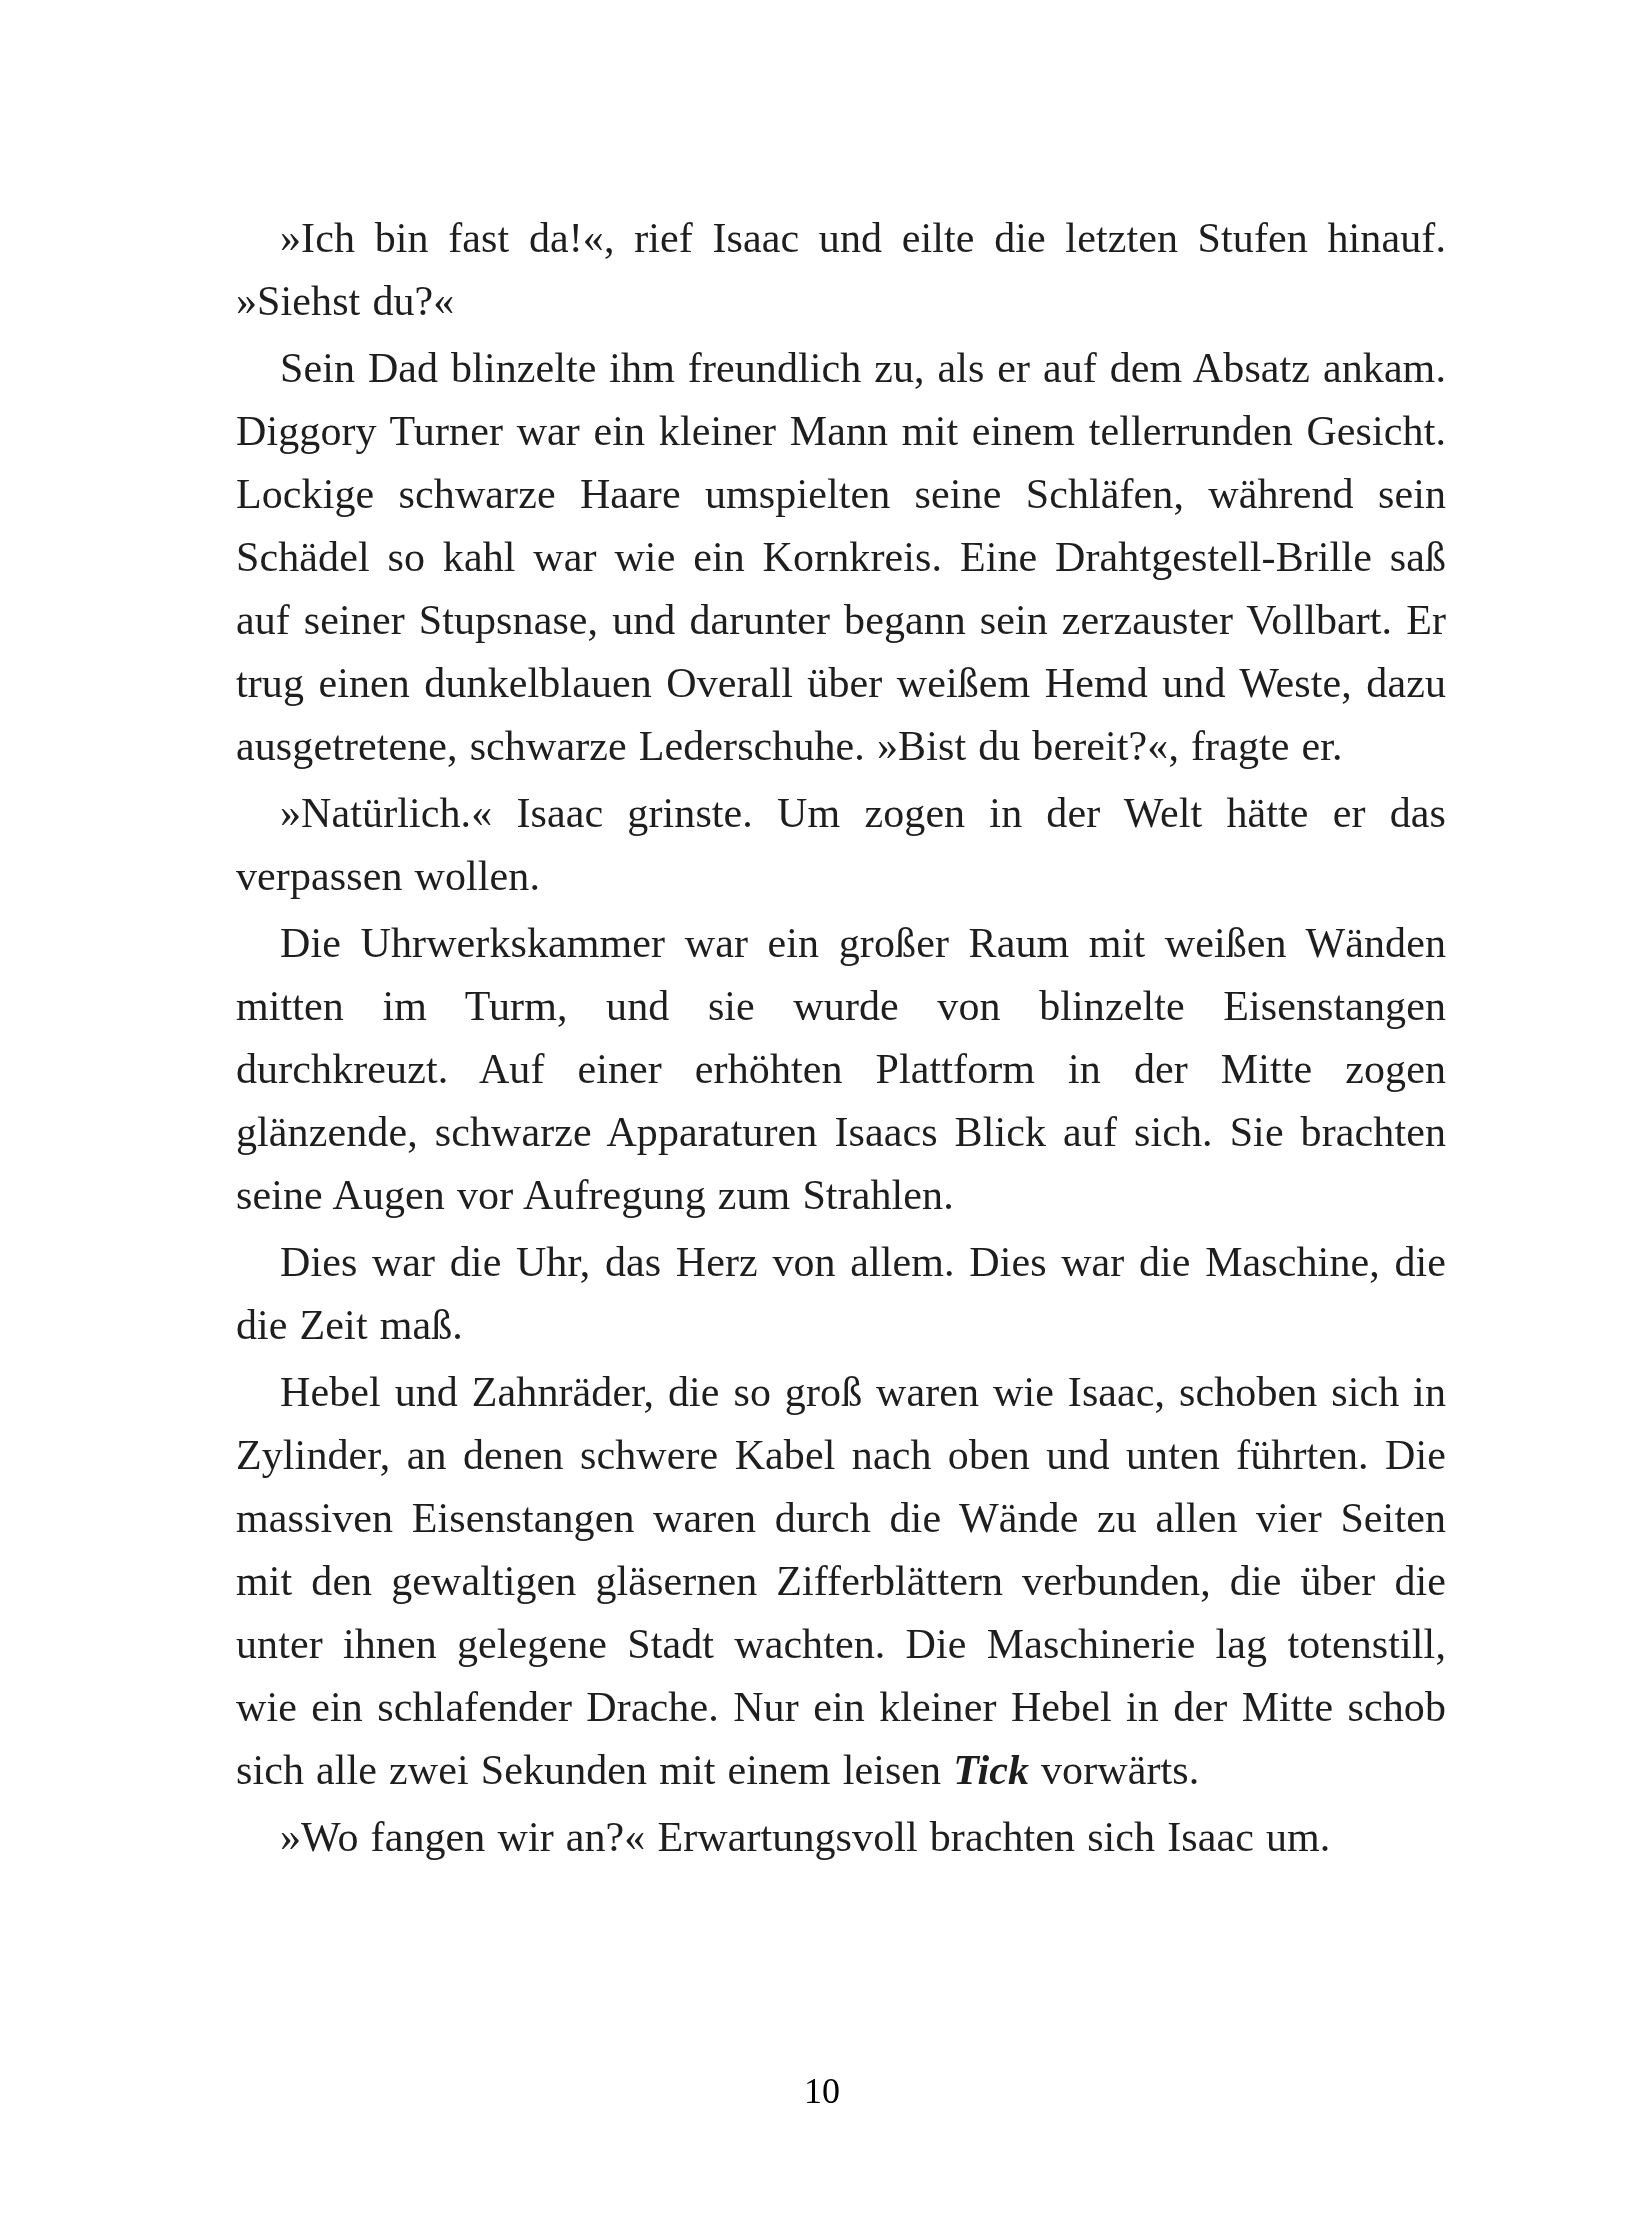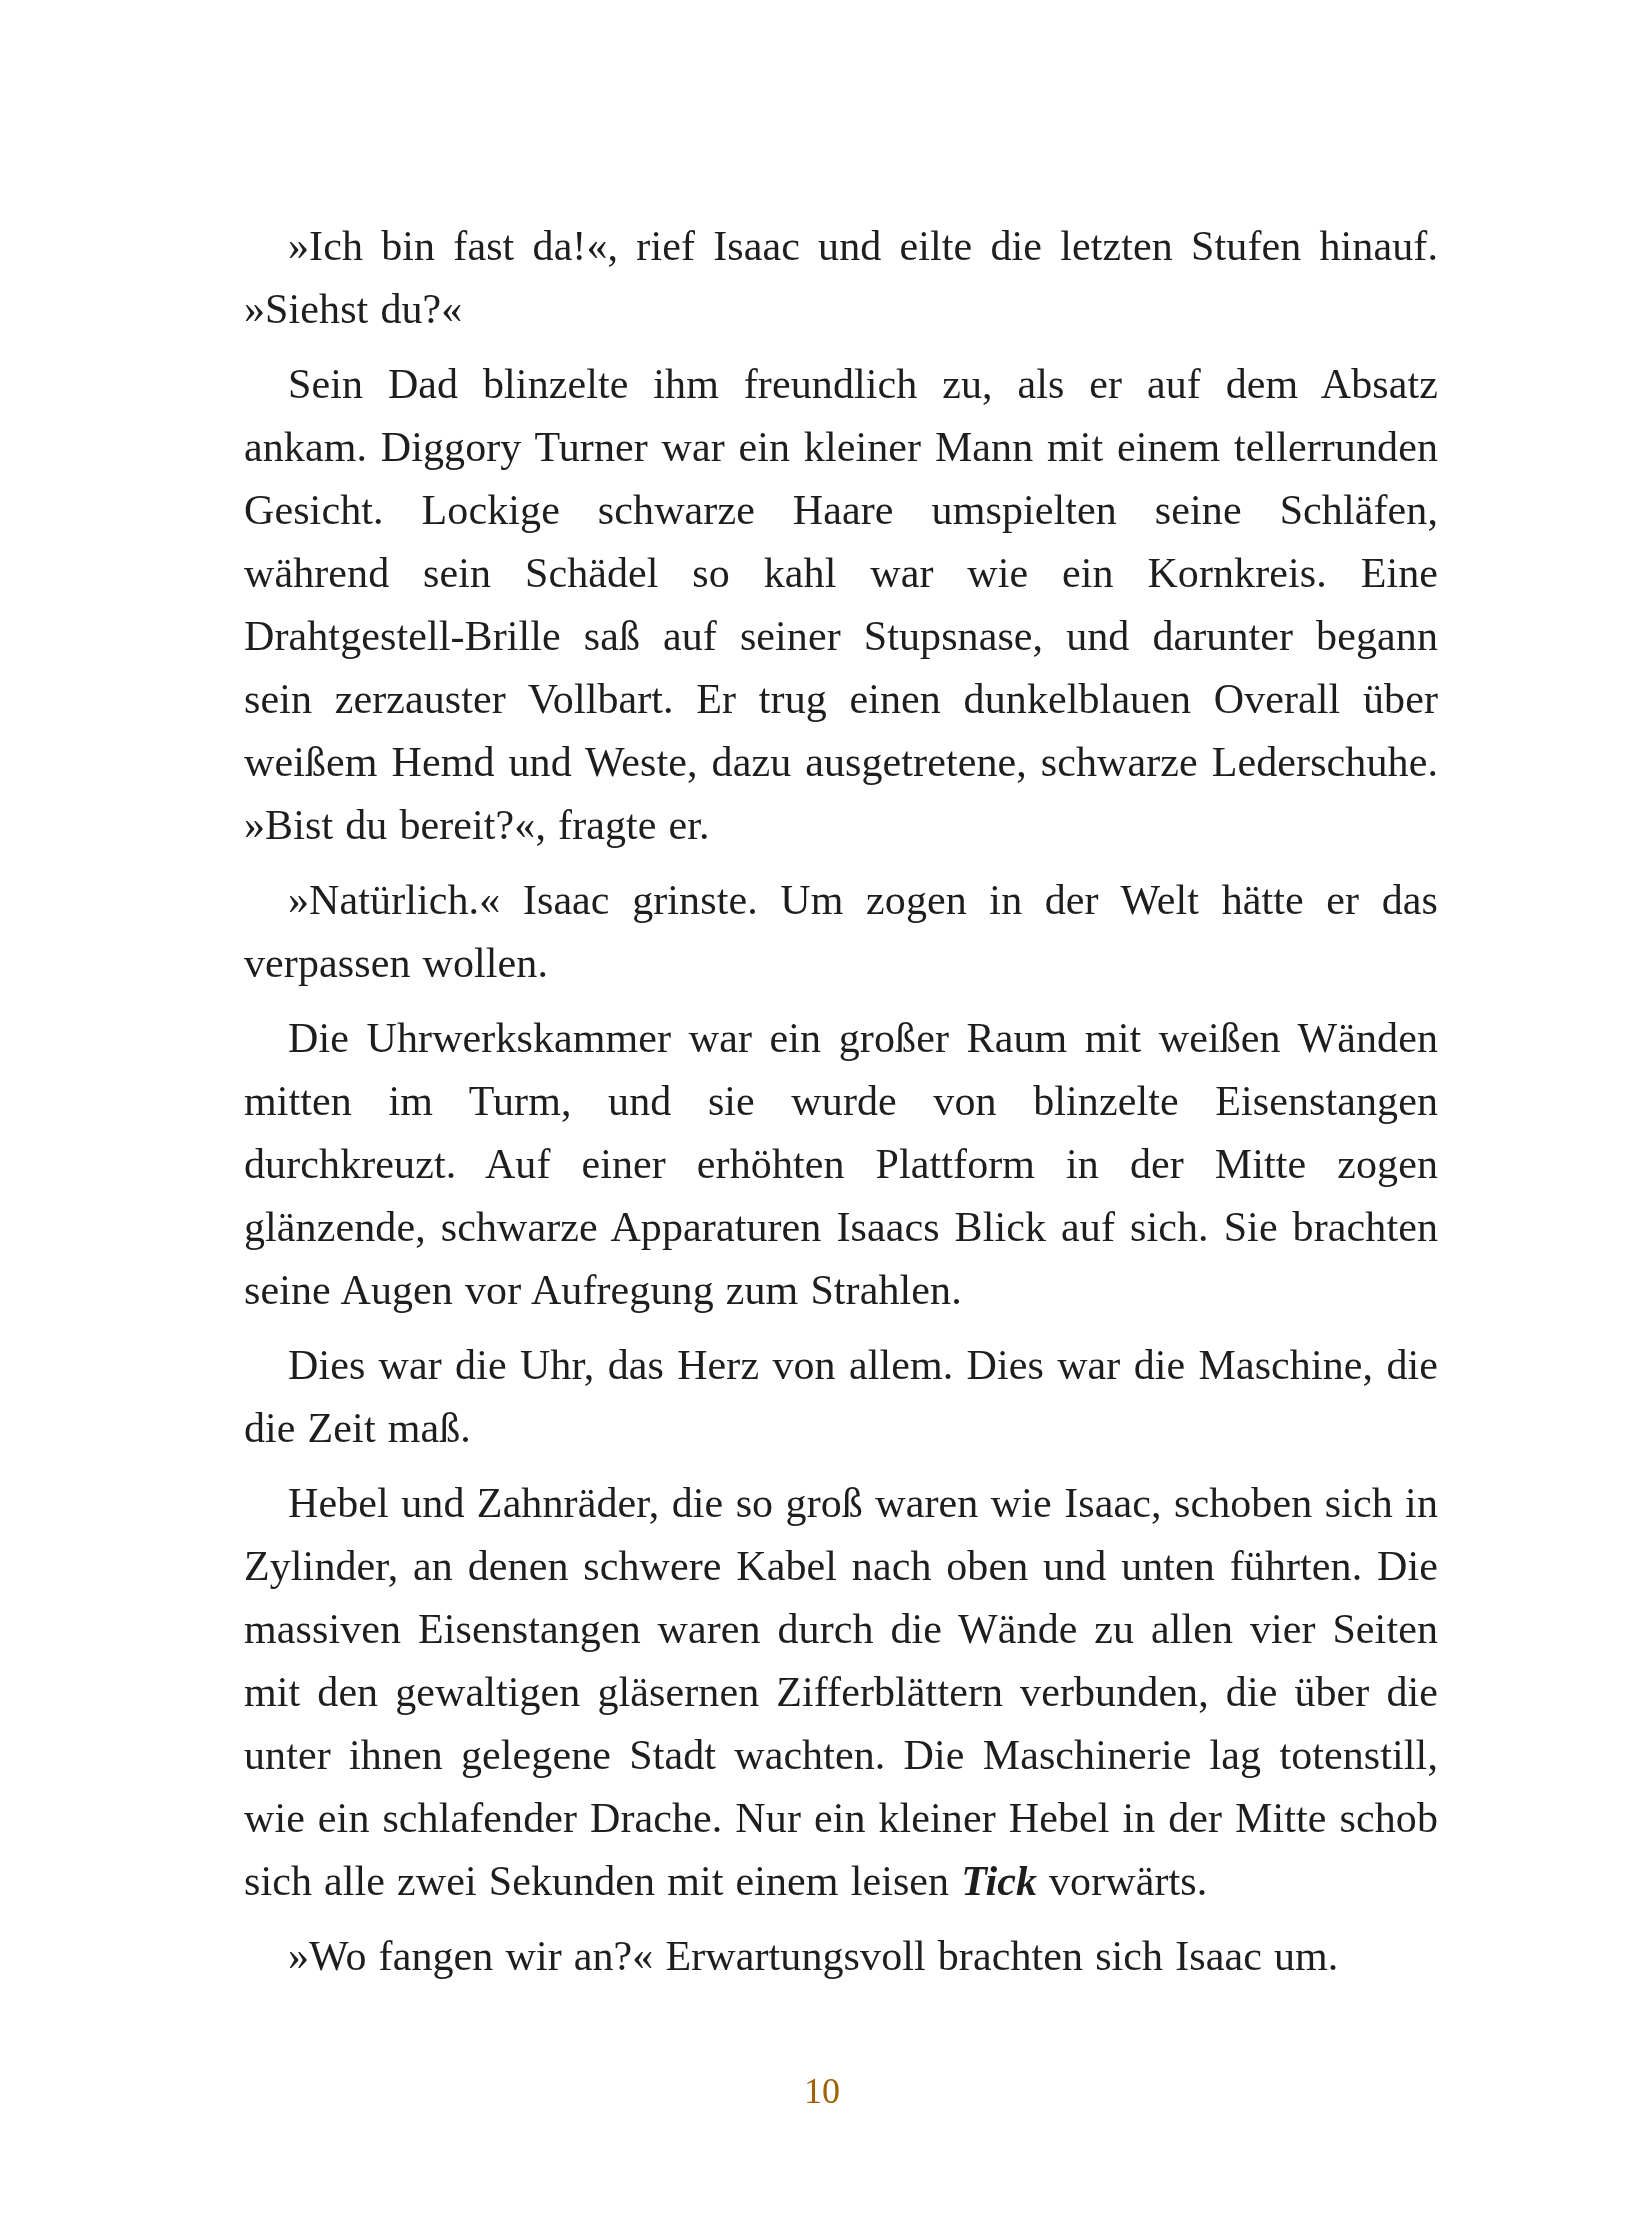--- a/index.html
+++ b/index.html
@@ -20,37 +20,37 @@
     left: 232px;
     top: 203px;
     width: 1218px;
     font-size: 42px;
     line-height: 63px;
     text-align: justify;
     letter-spacing: 0.1px;
     word-spacing: 1.4px;
   }
   .text-block p {
-    margin: 12px;
+    margin: 4px;
     padding: 0;
     text-indent: 44px;
   }
   .seg.italic {
     font-style: italic;
     font-weight: bold;
   }
   .page-number {
     position: absolute;
     left: 0;
     top: 2071px;
     width: 1644px;
     text-align: center;
     font-size: 36px;
     line-height: 41px;
-    color: #a16207;
+    color: #000000;
   }
 </style>
 </head>
 <body>
 
 <main class="text-block" id="text-block">
     <p><span class="seg">»Ich bin fast da!«, rief Isaac und eilte die letzten Stufen hinauf. »Siehst du?«</span></p>
     <p><span class="seg">Sein Dad blinzelte ihm freundlich zu, als er auf dem Absatz ankam. Diggory Turner war ein kleiner Mann mit einem tellerrunden Gesicht. Lockige schwarze Haare umspielten seine Schläfen, während sein Schädel so kahl war wie ein Kornkreis. Eine Drahtgestell-Brille saß auf seiner Stupsnase, und darunter begann sein zerzauster Vollbart. Er trug einen dunkelblauen Overall über weißem Hemd und Weste, dazu ausgetretene, schwarze Lederschuhe. »Bist du bereit?«, fragte er.</span></p>
     <p><span class="seg">»Natürlich.« Isaac grinste. Um zogen in der Welt hätte er das verpassen wollen.</span></p>
     <p><span class="seg">Die Uhrwerkskammer war ein großer Raum mit weißen Wänden mitten im Turm, und sie wurde von blinzelte Eisenstangen durchkreuzt. Auf einer erhöhten Plattform in der Mitte zogen glänzende, schwarze Apparaturen Isaacs Blick auf sich. Sie brachten seine Augen vor Aufregung zum Strahlen.</span></p>

